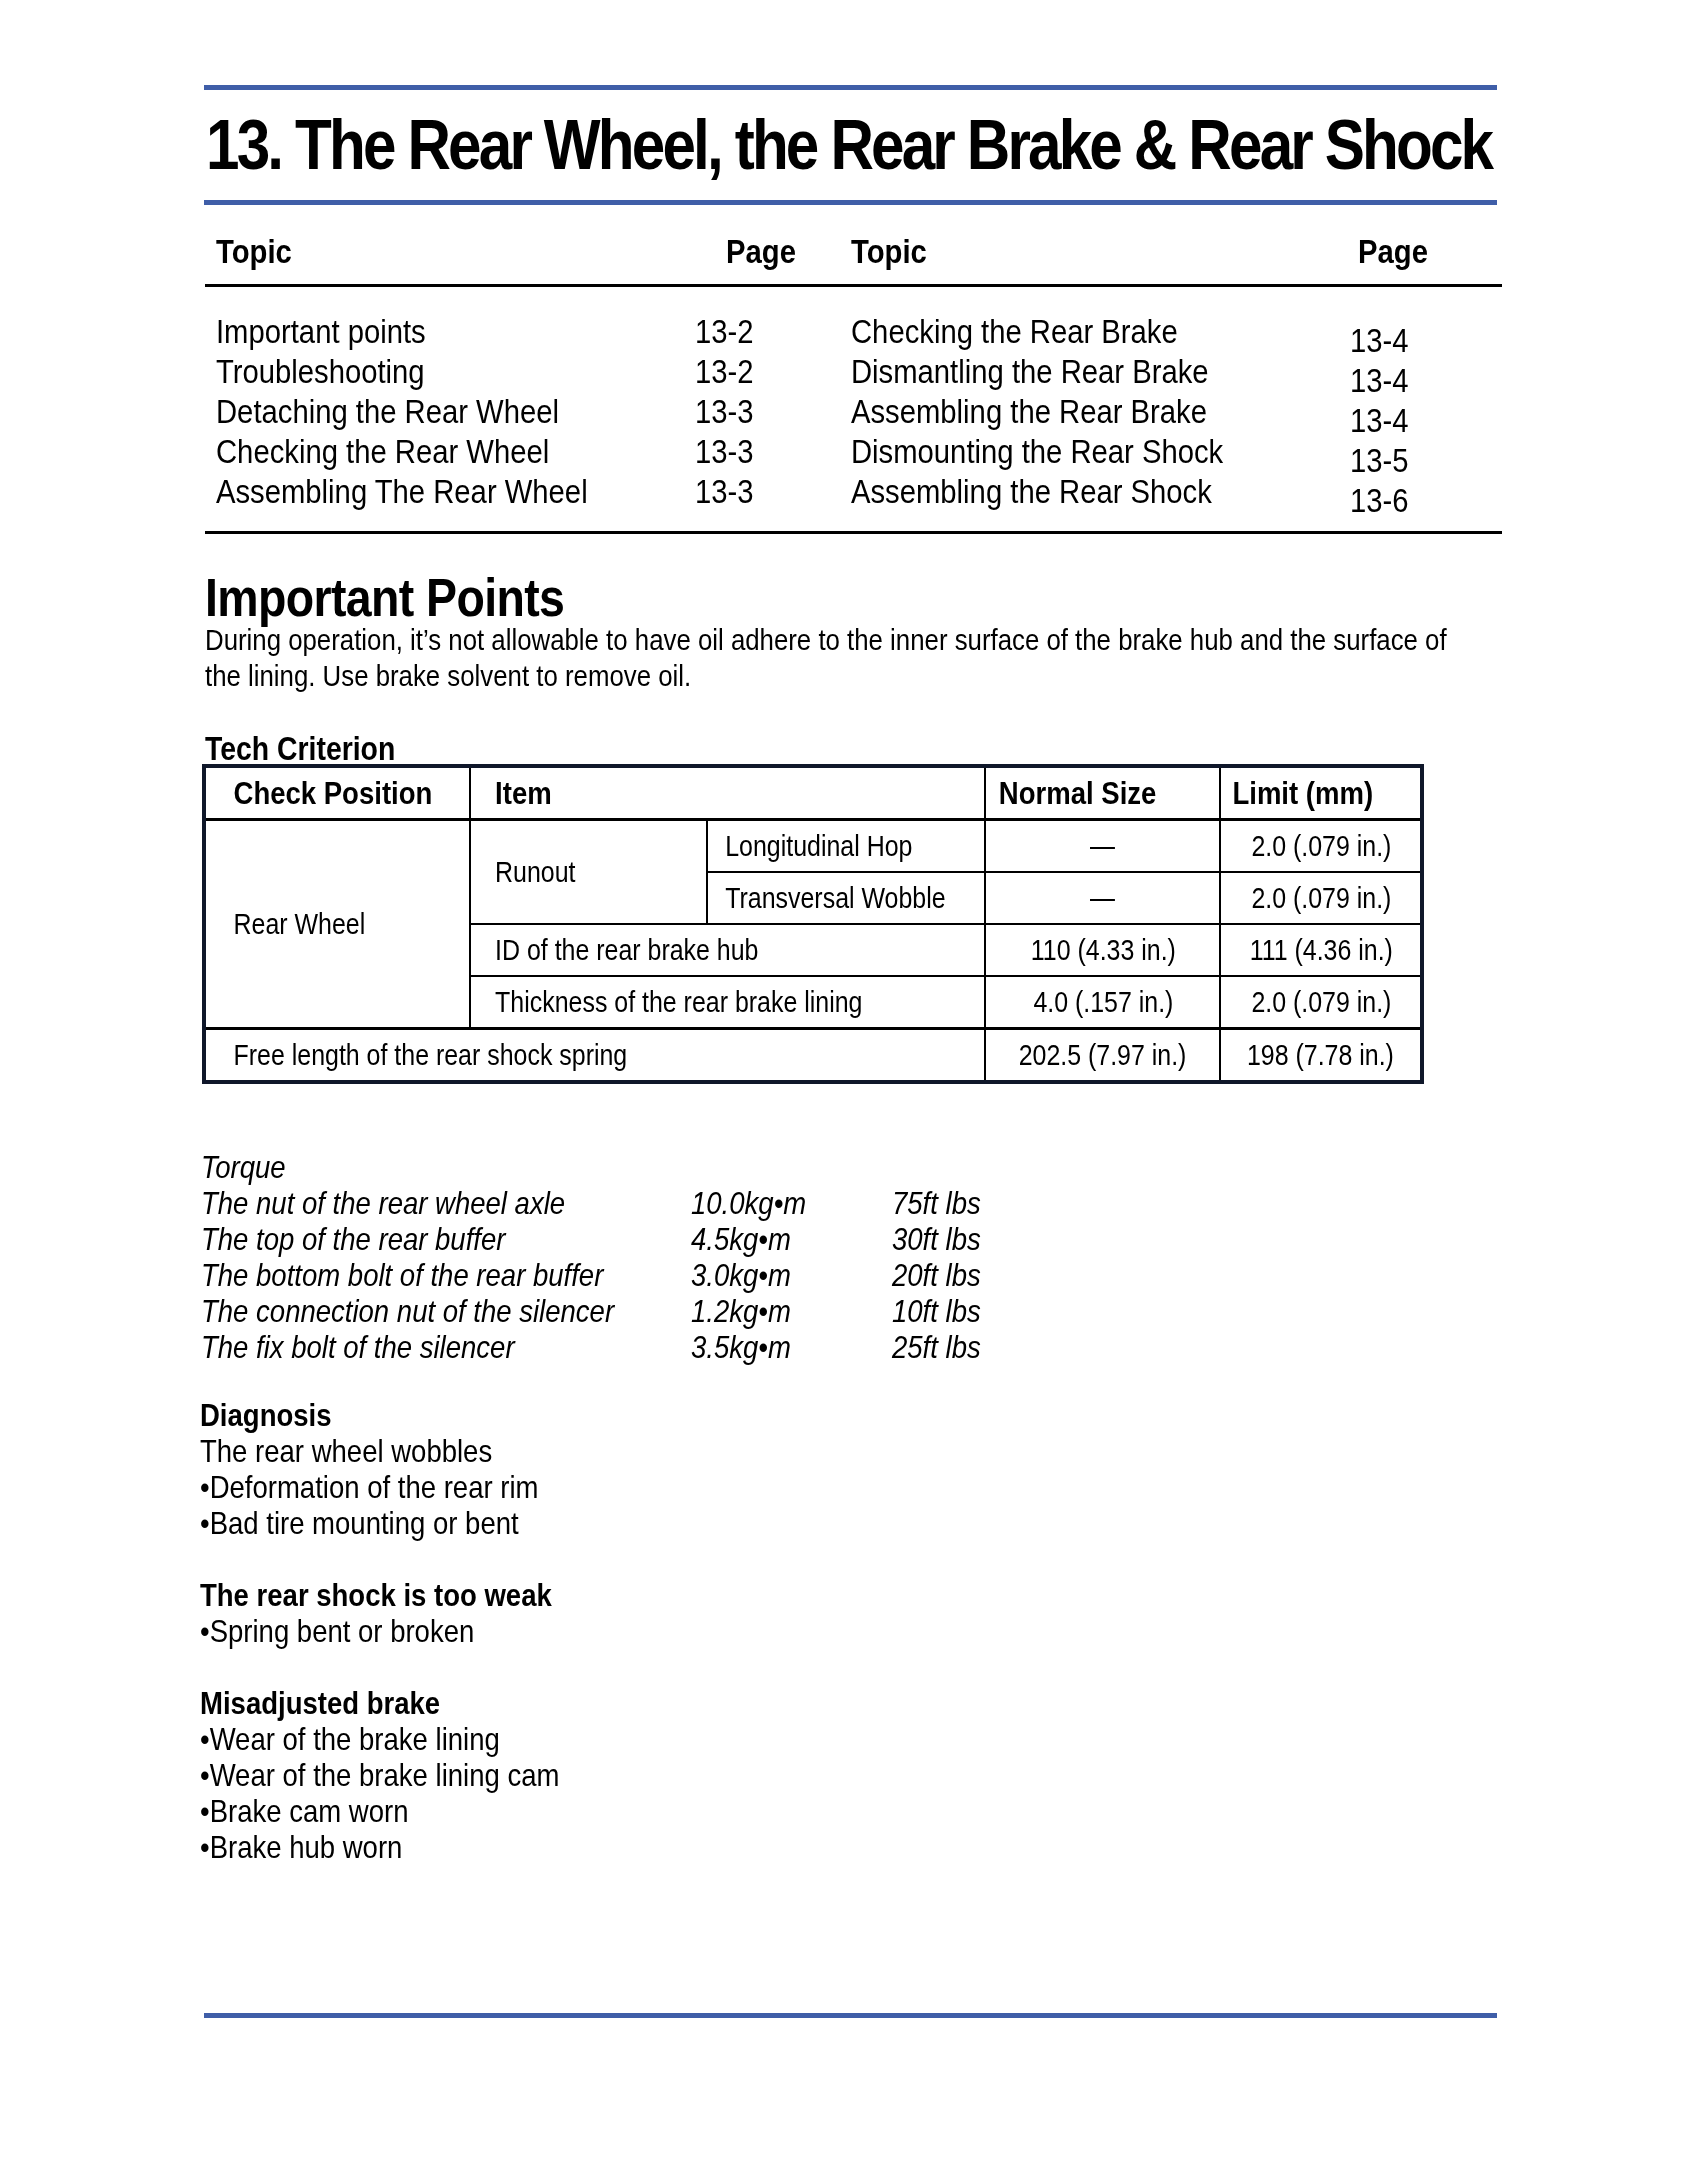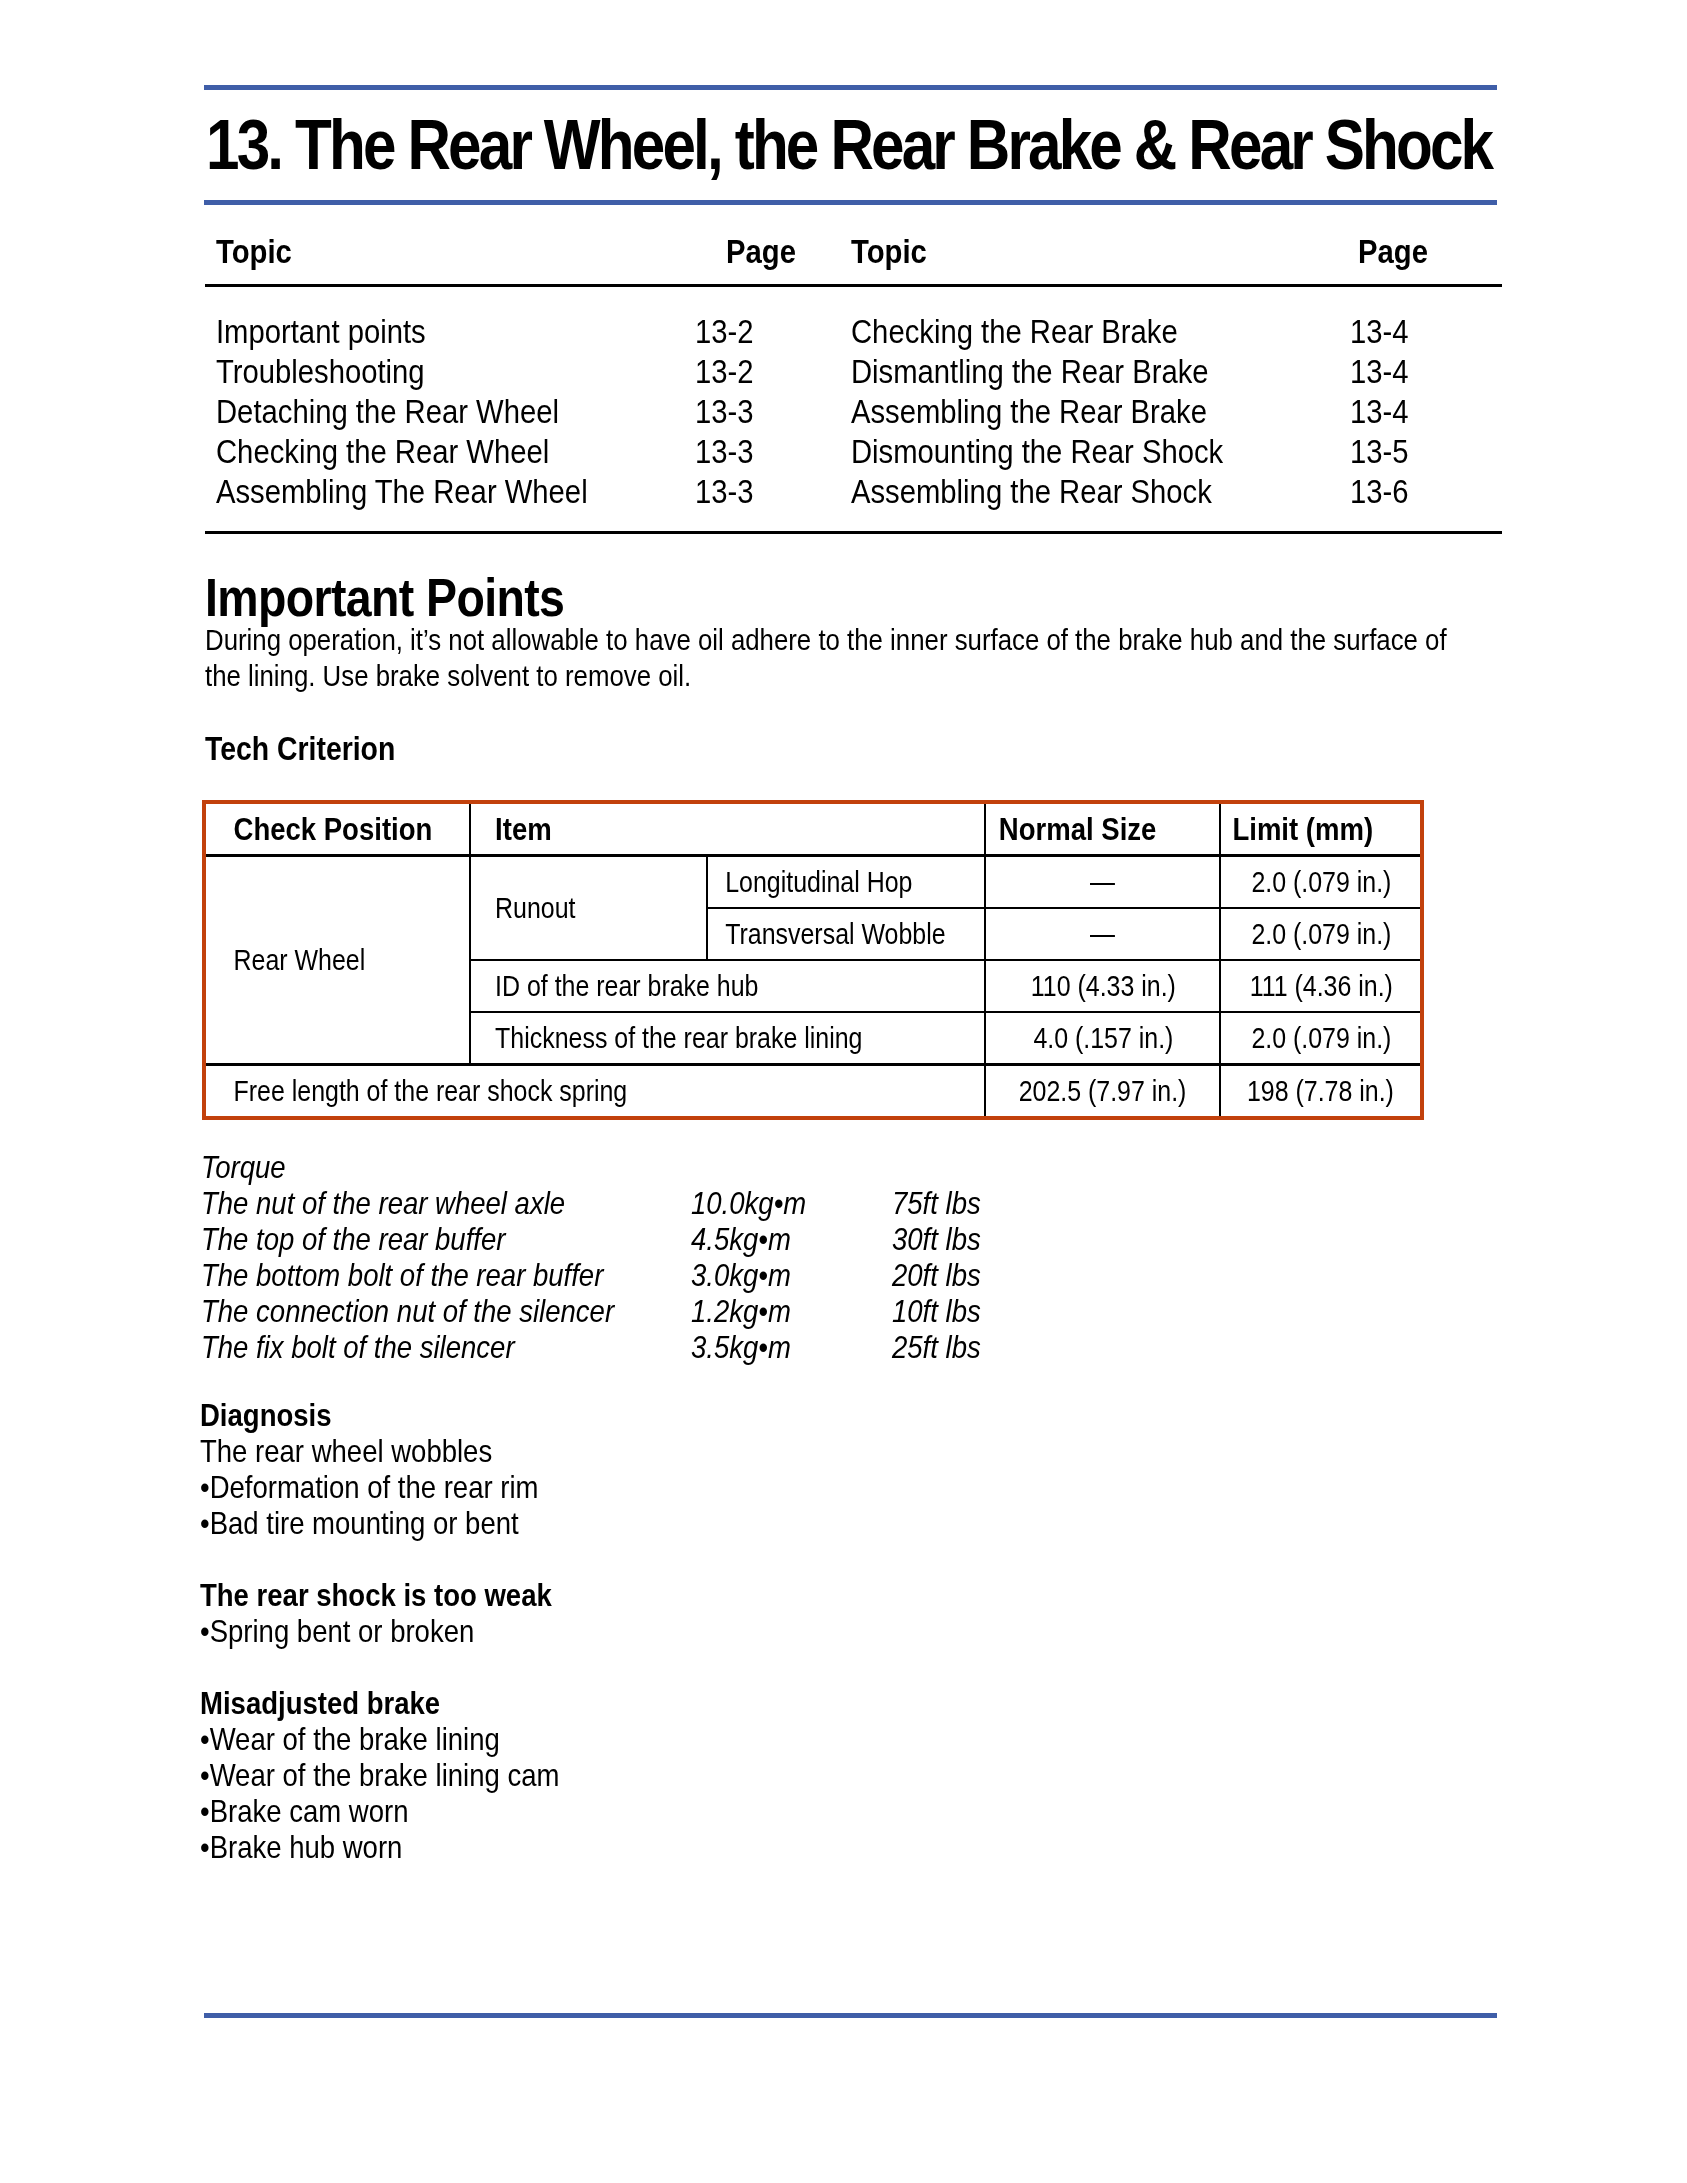--- a/index.html
+++ b/index.html
@@ -10,21 +10,21 @@
   .title { position: absolute; left: 206px; top: 105px; font-size: 70px; font-weight: bold; letter-spacing: -3.3px; white-space: nowrap; transform: scaleX(0.86); transform-origin: left top; }
 
   .toc-head { position: absolute; top: 232px; font-size: 34px; font-weight: bold; white-space: nowrap; transform: scaleX(0.86); transform-origin: left top; }
   .toc-list { position: absolute; top: 311px; font-size: 34px; line-height: 40px; white-space: nowrap; }
   .toc-list div { transform: scaleX(0.86); transform-origin: left top; }
 
   .h-important { position: absolute; left: 205px; top: 566px; font-size: 54px; font-weight: bold; white-space: nowrap; transform: scaleX(0.86); transform-origin: left top; letter-spacing: -0.7px; }
   .intro { position: absolute; left: 205px; top: 622px; width: 1489px; font-size: 30px; line-height: 36px; transform: scaleX(0.86); transform-origin: left top; }
   .h-tech { position: absolute; left: 205px; top: 730px; font-size: 33px; font-weight: bold; white-space: nowrap; transform: scaleX(0.86); transform-origin: left top; }
 
-  table.crit { position: absolute; left: 202px; top: 800px; border-collapse: collapse; border: 4px solid #c2410c; }
+  table.crit { position: absolute; left: 202px; top: 764px; border-collapse: collapse; border: 4px solid #0f172a; }
   table.crit td, table.crit th { border: 2px solid #000; padding: 0; height: 50px; vertical-align: middle; font-size: 29px; white-space: nowrap; }
   table.crit th { font-weight: bold; font-size: 32px; text-align: left; border-bottom: 3.3px solid #000; }
   .cell { display: inline-block; transform: scaleX(0.86); transform-origin: left center; padding-left: 32px; }
   .cell.center { transform-origin: center center; padding-left: 0; }
   td.c, th.c { text-align: center; }
   td.top { vertical-align: top; padding-top: 12px; }
   table.crit tr.last td { border-top: 3.3px solid #000; }
 
   .torque { position: absolute; left: 201px; top: 1149px; font-size: 32px; line-height: 36px; font-style: italic; }
   .torque .row { position: relative; height: 36px; white-space: nowrap; }
@@ -63,21 +63,21 @@
     <div>13-3</div>
     <div>13-3</div>
   </div>
   <div class="toc-list" style="left:851px;">
     <div>Checking the Rear Brake</div>
     <div>Dismantling the Rear Brake</div>
     <div>Assembling the Rear Brake</div>
     <div>Dismounting the Rear Shock</div>
     <div>Assembling the Rear Shock</div>
   </div>
-  <div class="toc-list" style="left:1350px;">
+  <div class="toc-list" style="left:1350px;margin-top:9px;">
     <div>13-4</div>
     <div>13-4</div>
     <div>13-4</div>
     <div>13-5</div>
     <div>13-6</div>
   </div>
   <div class="rule-black" style="top:531px;"></div>
 </div>
 
 <div class="h-important">Important Points</div>

